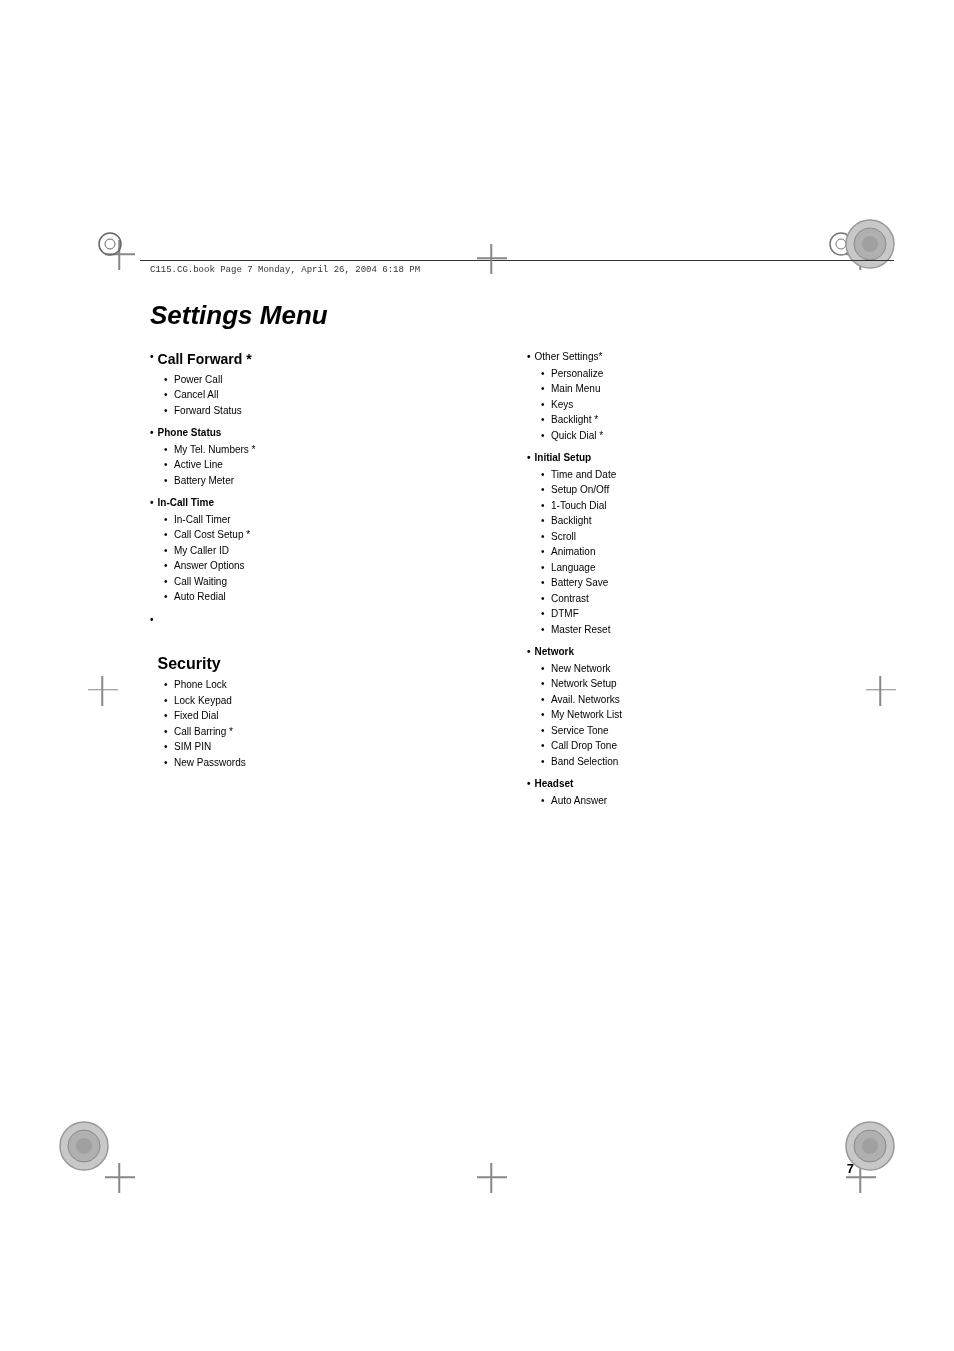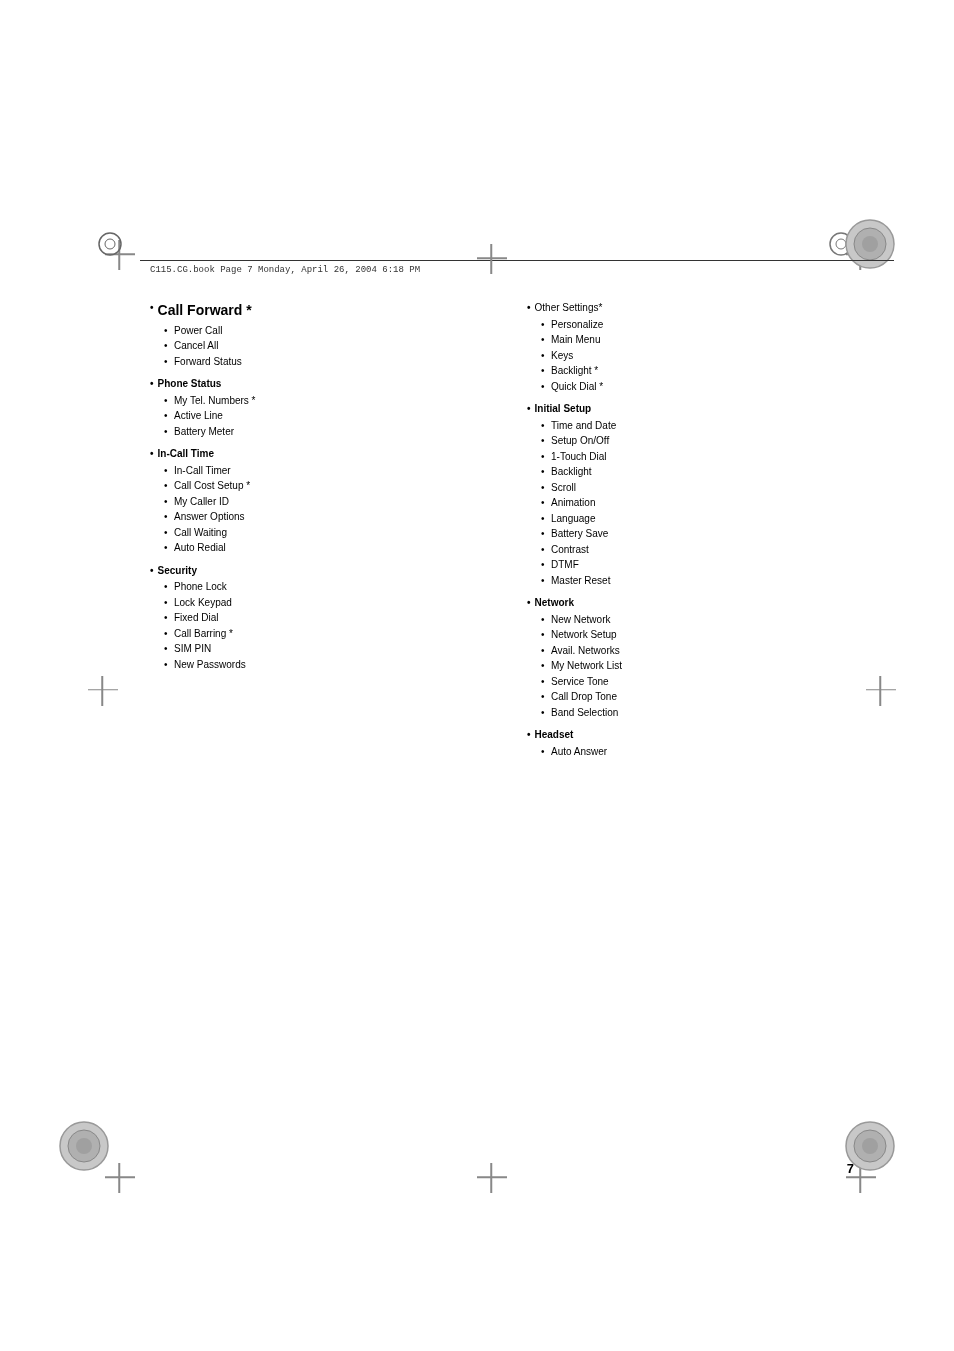--- a/index.html
+++ b/index.html
@@ -148,20 +148,21 @@
       <circle cx="26" cy="26" r="24" fill="#c8c8c8" stroke="#999" stroke-width="1.5"></circle>
       <circle cx="26" cy="26" r="16" fill="#b0b0b0" stroke="#888" stroke-width="1"></circle>
       <circle cx="26" cy="26" r="8" fill="#a0a0a0"></circle>
     </svg>
   </div>
 
   <div class="header-line"></div>
   <div class="header-text">C115.CG.book   Page 7   Monday, April 26, 2004   6:18 PM</div>
 
   <div class="main-content">
+    <div class="page-title">Settings Menu</div>
 
     <div class="two-column">
 
       <div class="column" id="left-col">
           <div style="margin-top: 0px;">
             <div style="display: flex; align-items: flex-start;">
               <span style="font-weight: bold; font-size: 10px; margin-right: 4px; line-height: 1.55;">•</span>
               <span style="font-weight: bold; font-size: 14px; line-height: 1.55;">Call Forward *</span>
             </div>
             <ul style="list-style: none; padding-left: 14px; margin-top: 1px;">
@@ -191,21 +192,21 @@
               <li style="font-size: 10px; line-height: 1.55; position: relative; padding-left: 10px;"><span style="position: absolute; left: 0px;">•</span><span>Call Cost Setup *</span></li>
               <li style="font-size: 10px; line-height: 1.55; position: relative; padding-left: 10px;"><span style="position: absolute; left: 0px;">•</span><span>My Caller ID</span></li>
               <li style="font-size: 10px; line-height: 1.55; position: relative; padding-left: 10px;"><span style="position: absolute; left: 0px;">•</span><span>Answer Options</span></li>
               <li style="font-size: 10px; line-height: 1.55; position: relative; padding-left: 10px;"><span style="position: absolute; left: 0px;">•</span><span>Call Waiting</span></li>
               <li style="font-size: 10px; line-height: 1.55; position: relative; padding-left: 10px;"><span style="position: absolute; left: 0px;">•</span><span>Auto Redial</span></li>
             </ul>
           </div>
           <div style="margin-top: 7px;">
             <div style="display: flex; align-items: flex-start;">
               <span style="font-weight: bold; font-size: 10px; margin-right: 4px; line-height: 1.55;">•</span>
-              <span style="font-weight: bold; font-size: 10px; line-height: 1.55;">Security</span>
+              <span style="font-weight: bold; font-size: 16px; line-height: 1.55; margin-top: 40px;">Security</span>
             </div>
             <ul style="list-style: none; padding-left: 14px; margin-top: 1px;">
               <li style="font-size: 10px; line-height: 1.55; position: relative; padding-left: 10px;"><span style="position: absolute; left: 0px;">•</span><span>Phone Lock</span></li>
               <li style="font-size: 10px; line-height: 1.55; position: relative; padding-left: 10px;"><span style="position: absolute; left: 0px;">•</span><span>Lock Keypad</span></li>
               <li style="font-size: 10px; line-height: 1.55; position: relative; padding-left: 10px;"><span style="position: absolute; left: 0px;">•</span><span>Fixed Dial</span></li>
               <li style="font-size: 10px; line-height: 1.55; position: relative; padding-left: 10px;"><span style="position: absolute; left: 0px;">•</span><span>Call Barring *</span></li>
               <li style="font-size: 10px; line-height: 1.55; position: relative; padding-left: 10px;"><span style="position: absolute; left: 0px;">•</span><span>SIM PIN</span></li>
               <li style="font-size: 10px; line-height: 1.55; position: relative; padding-left: 10px;"><span style="position: absolute; left: 0px;">•</span><span>New Passwords</span></li>
             </ul>
           </div>

